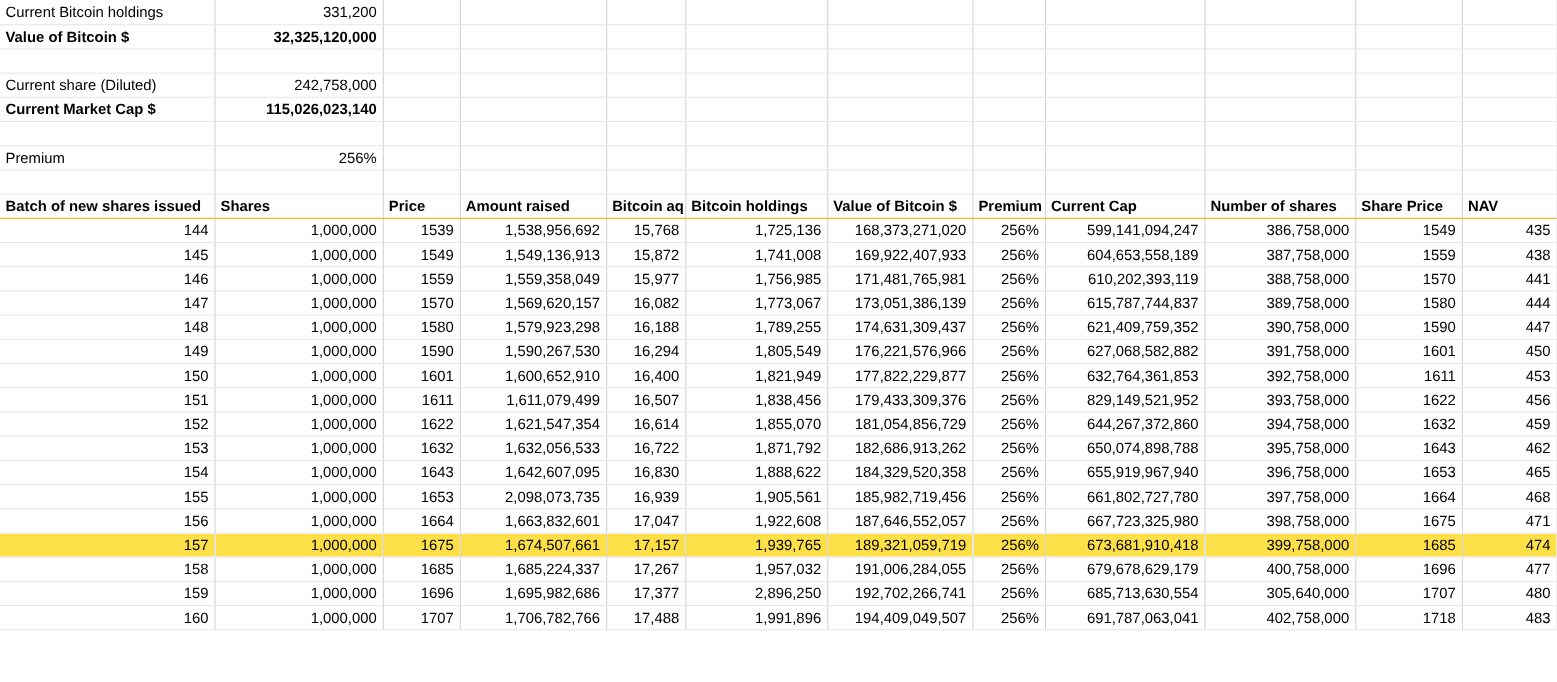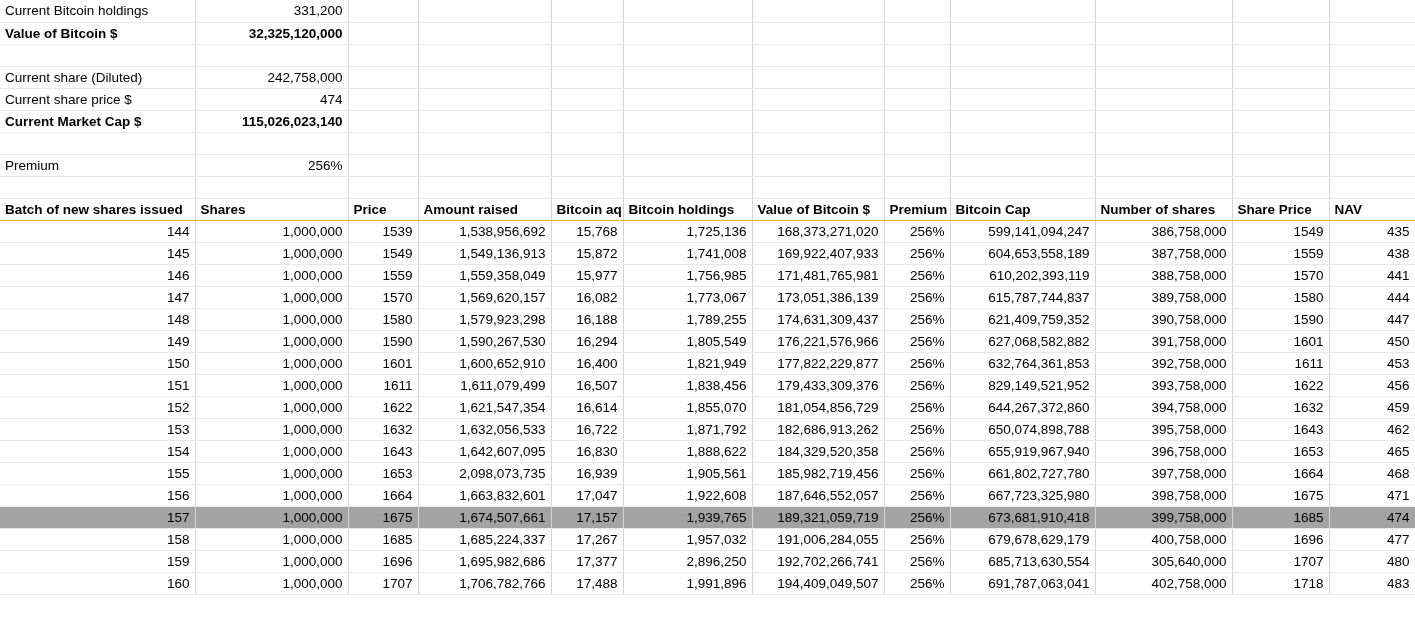--- a/index.html
+++ b/index.html
@@ -34,21 +34,21 @@
     line-height: 21px;
   }
   .num { text-align: right; }
   .bold { font-weight: bold; }
   
   tr.grid-header th {
     font-weight: bold;
     border-bottom: 1px solid #eab308;
     border-top: 1px solid #e8e8e8;
   }
-  tr.highlight td { background: #a3a3a3; }
+  tr.highlight td { background: #fde047; }
 </style>
 </head>
 <body>
 
 <table>
   <colgroup>
     <col style="width:195px">
     <col style="width:153px">
     <col style="width:70px">
     <col style="width:133px">
@@ -112,34 +112,20 @@
         <td></td>
         <td></td>
         <td></td>
         <td></td>
         <td></td>
         <td></td>
         <td></td>
         <td></td>
       </tr>
       <tr>
-        <td>Current share price $</td>
-        <td class="num">474</td>
-        <td></td>
-        <td></td>
-        <td></td>
-        <td></td>
-        <td></td>
-        <td></td>
-        <td></td>
-        <td></td>
-        <td></td>
-        <td></td>
-      </tr>
-      <tr>
         <td class="bold">Current Market Cap $</td>
         <td class="num bold">115,026,023,140</td>
         <td></td>
         <td></td>
         <td></td>
         <td></td>
         <td></td>
         <td></td>
         <td></td>
         <td></td>
@@ -192,21 +178,21 @@
   <tbody id="table-body">
       <tr class="grid-header">
         <th>Batch of new shares issued</th>
         <th>Shares</th>
         <th>Price</th>
         <th>Amount raised</th>
         <th>Bitcoin aq</th>
         <th>Bitcoin holdings</th>
         <th>Value of Bitcoin $</th>
         <th>Premium</th>
-        <th>Bitcoin Cap</th>
+        <th>Current Cap</th>
         <th>Number of shares</th>
         <th>Share Price</th>
         <th>NAV</th>
       </tr>
       <tr>
         <td class="num">144</td>
         <td class="num">1,000,000</td>
         <td class="num">1539</td>
         <td class="num">1,538,956,692</td>
         <td class="num">15,768</td>

